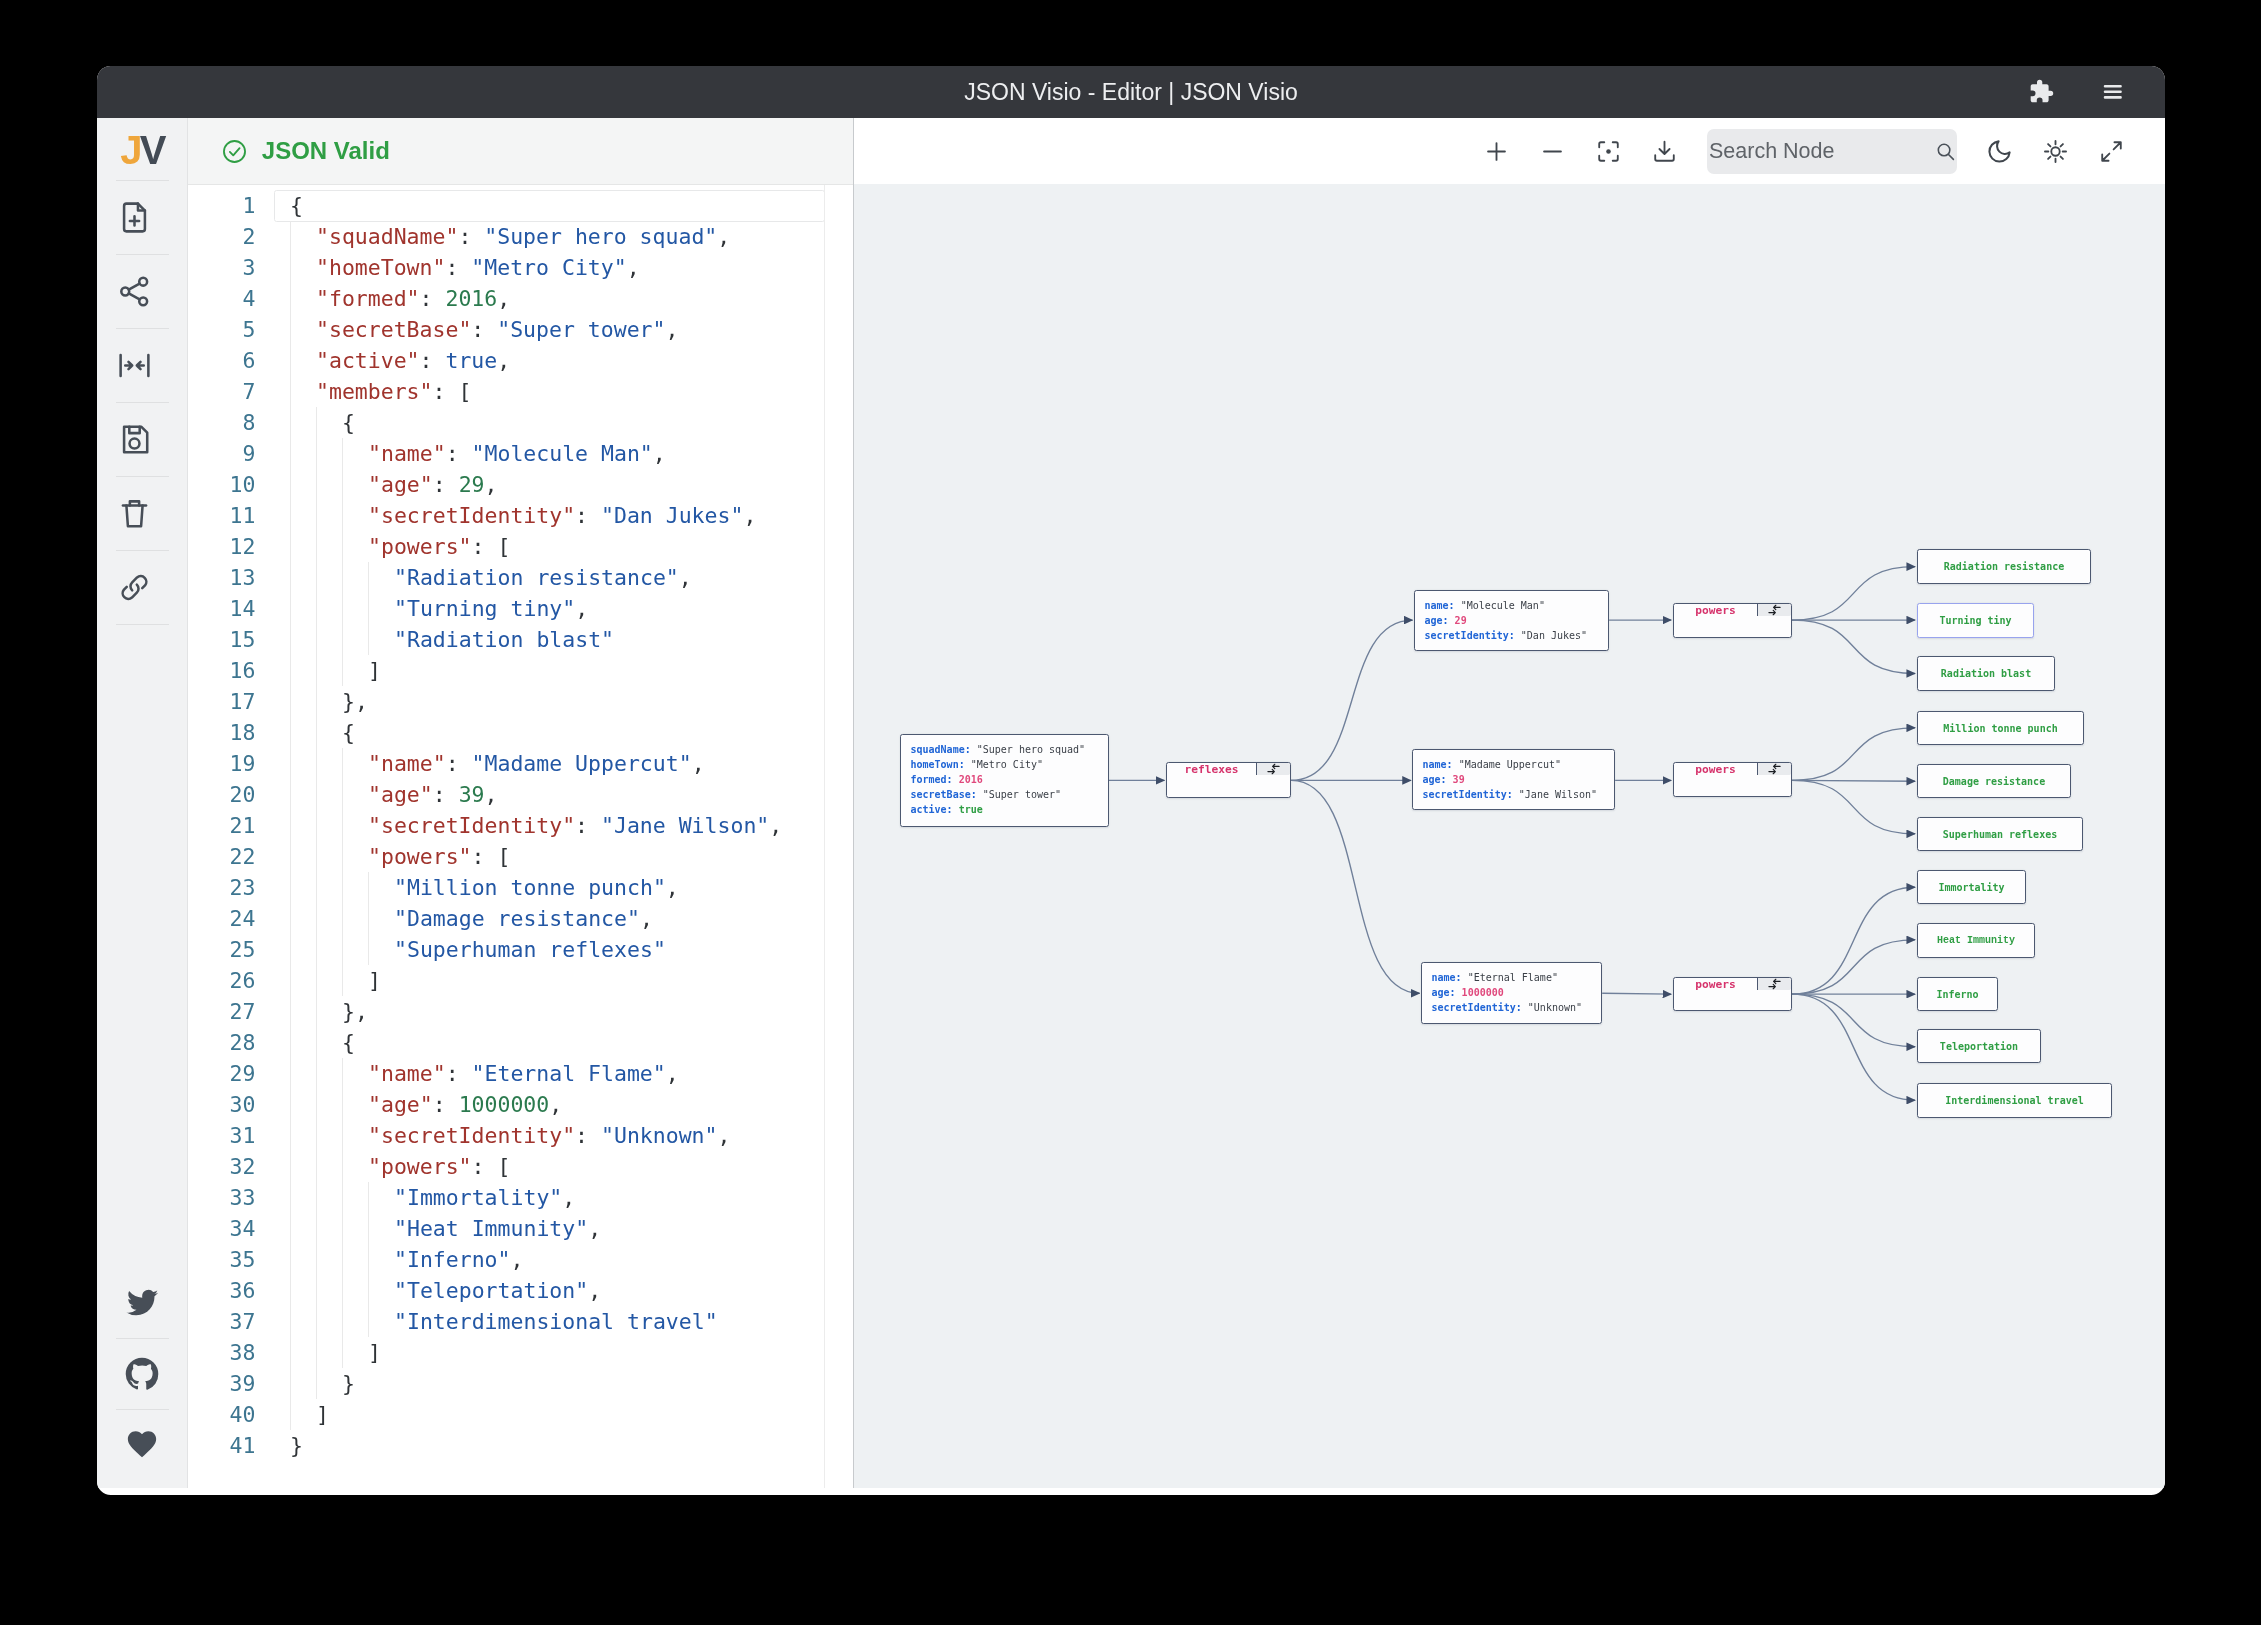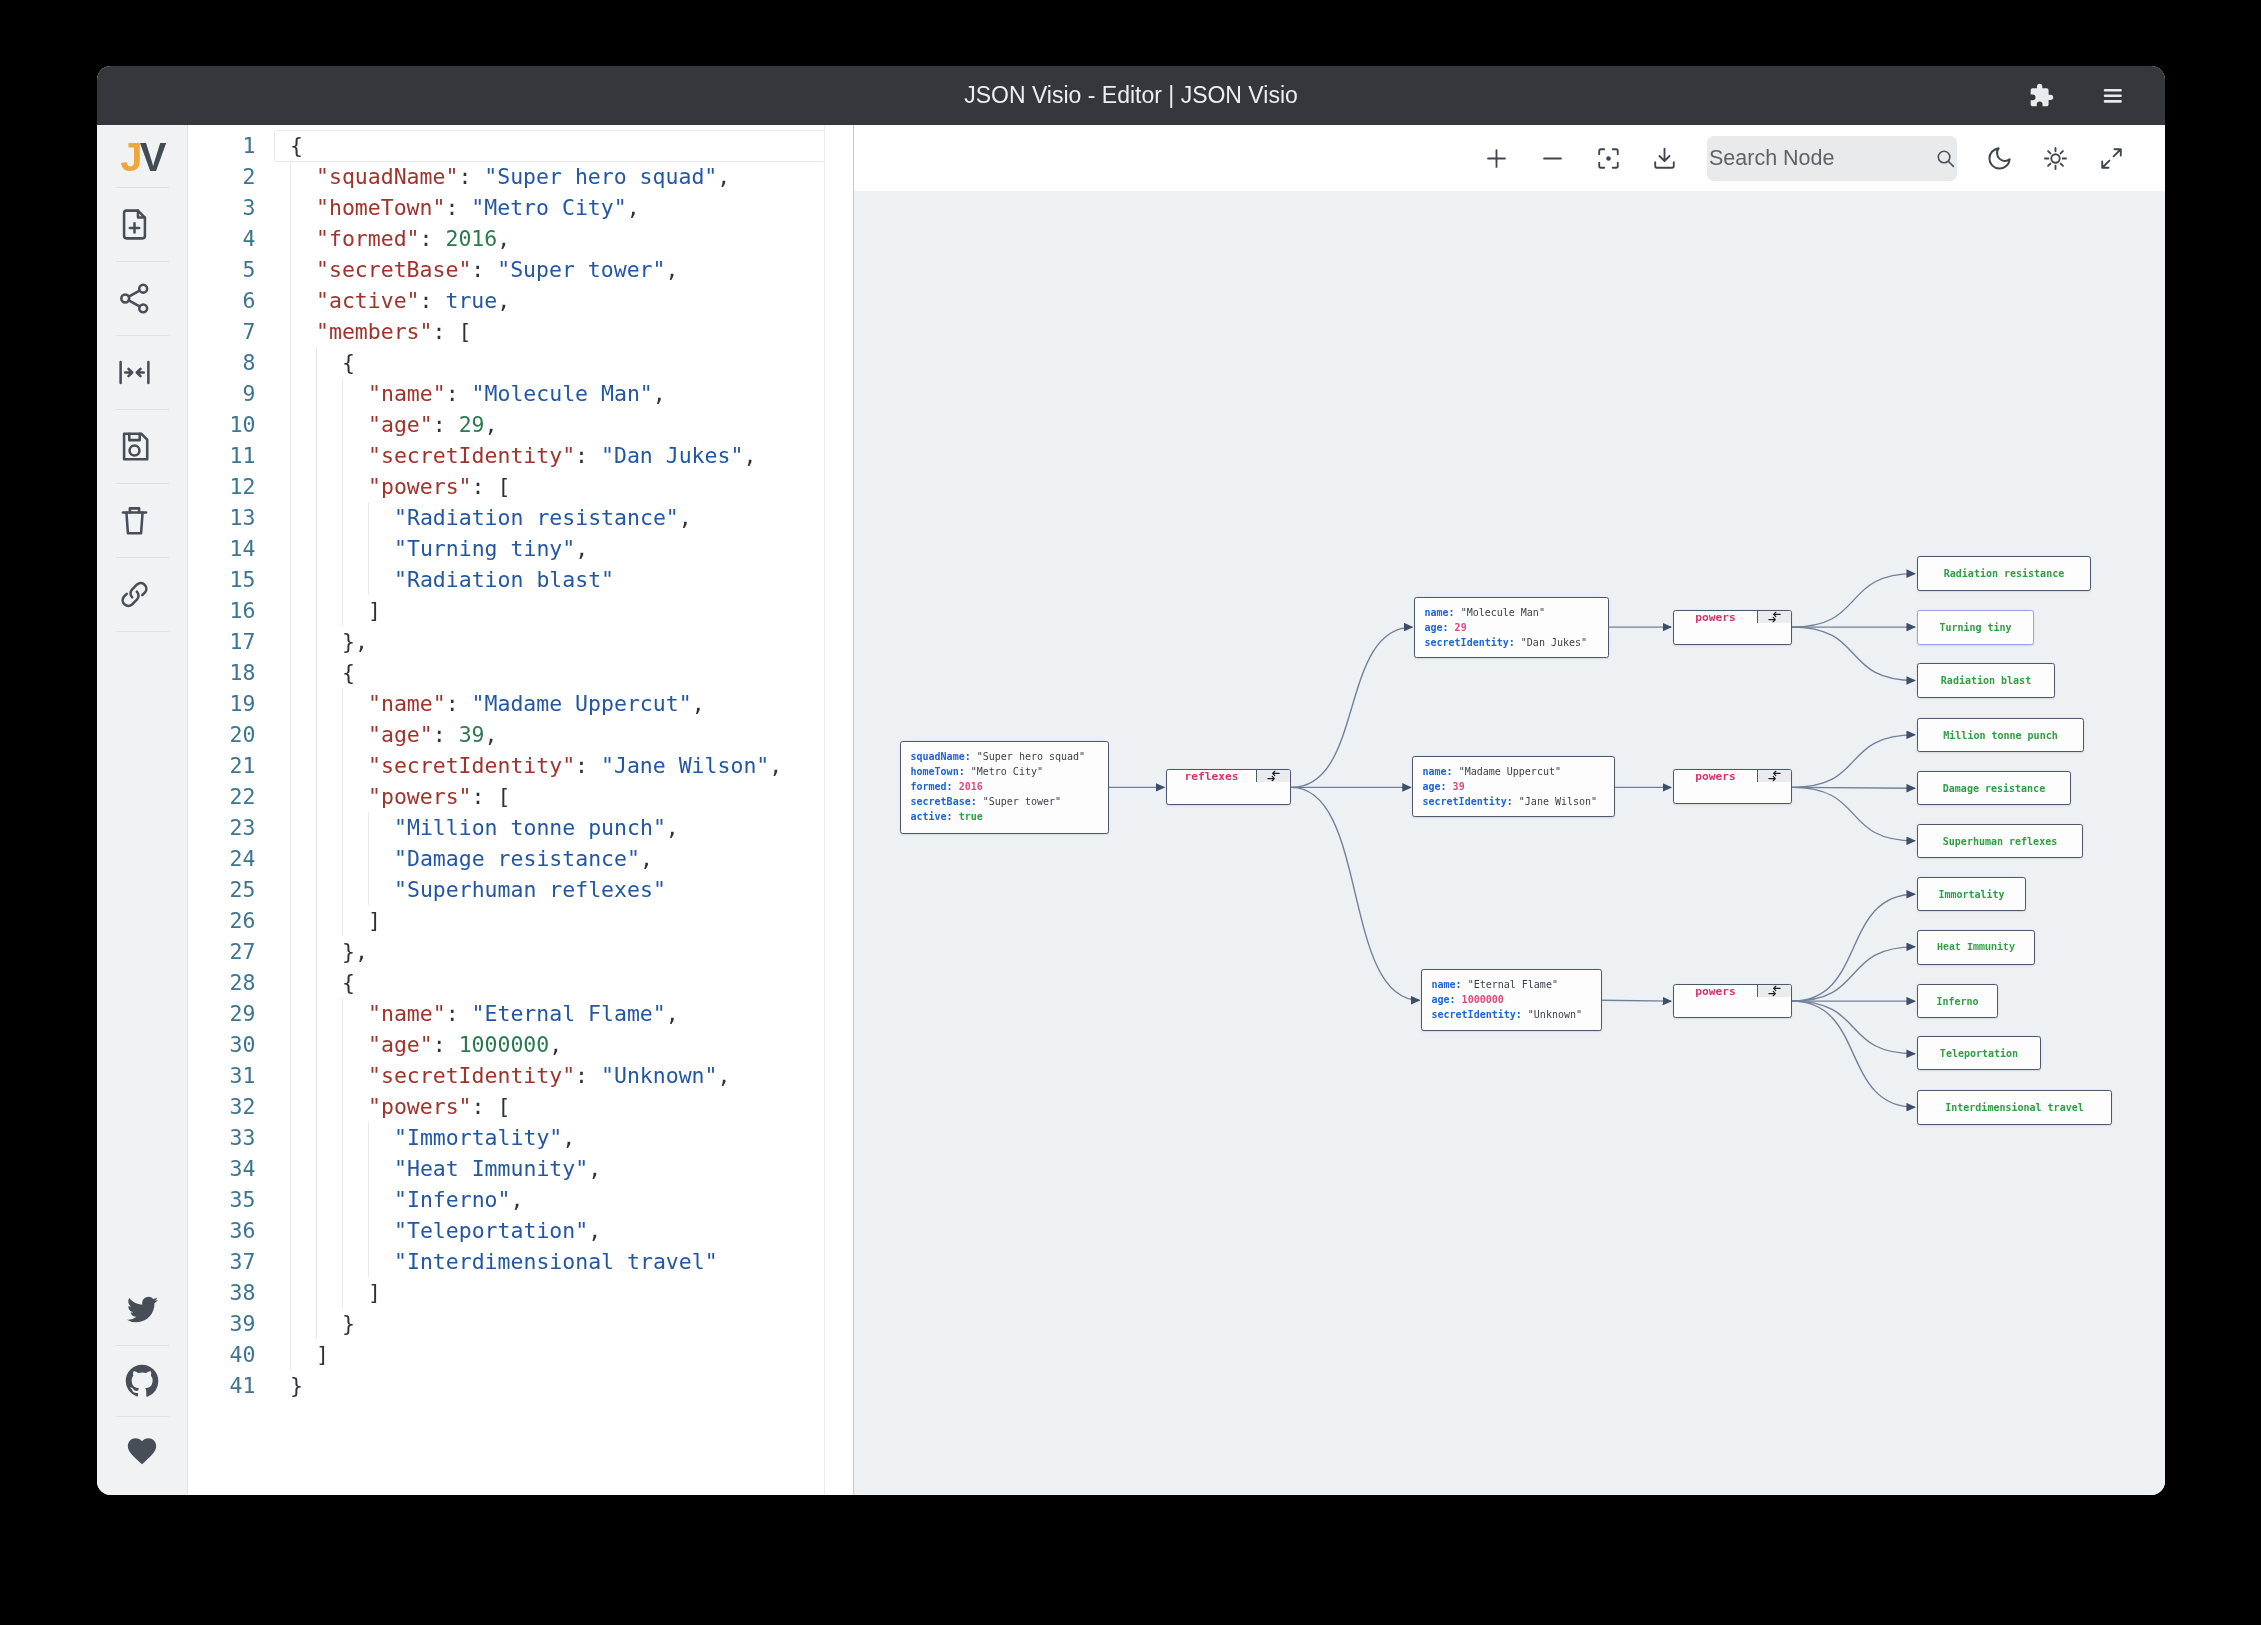--- a/index.html
+++ b/index.html
@@ -1,20 +1,20 @@
 <!DOCTYPE html>
 <html style="font-size:13.8px"><head>
 <meta charset="utf-8">
 <style>
   html,body{margin:0;padding:0;background:#000;width:2261px;height:1625px;overflow:hidden;
     font-family:"Liberation Sans",sans-serif;-webkit-font-smoothing:antialiased;}
   .window{position:absolute;left:97px;top:66px;width:2068px;height:1429px;border-radius:13.8px;
     overflow:hidden;background:#fff;}
   
-  .titlebar{position:relative;height:59px;background:#35373c;display:flex;align-items:center;padding:0 38px;box-sizing:border-box;}
+  .titlebar{position:relative;height:52px;background:#35373c;display:flex;align-items:center;padding:0 38px;box-sizing:border-box;}
   .traffic{width:20.7px;height:20.7px;border-radius:50%;margin-right:13.8px;flex:0 0 auto;}
   .tb-title{position:absolute;left:0;right:0;text-align:center;color:#edeef0;font-size:23px;font-weight:500;pointer-events:none;}
   .tb-right{margin-left:auto;display:flex;gap:45px;align-items:center;z-index:2;color:#e9eaec;}
   .tb-right .icon svg{width:27.6px;height:27.6px;display:block;}
   
   .main{display:flex;height:1370px;}
   
   .sidebar{width:91px;background:#f1f2f3;border-right:0.9px solid #e2e3e4;box-sizing:border-box;
     display:flex;flex-direction:column;align-items:center;}
   .logo{font-size:40px;font-weight:800;letter-spacing:-2.6px;margin:12px 0 10.3px 0;line-height:1;}
@@ -137,20 +137,29 @@
                 <path d="M12 .5A11.5 11.5 0 0 0 .5 12a11.5 11.5 0 0 0 7.9 10.9c.6.1.8-.2.8-.6v-2c-3.2.7-3.9-1.4-3.9-1.4-.5-1.3-1.3-1.7-1.3-1.7-1-.7.1-.7.1-.7 1.2.1 1.8 1.2 1.8 1.2 1 1.8 2.8 1.3 3.4 1 .1-.8.4-1.3.7-1.6-2.6-.3-5.3-1.3-5.3-5.7 0-1.3.4-2.3 1.2-3.1-.1-.3-.5-1.5.1-3.1 0 0 1-.3 3.2 1.2a11 11 0 0 1 5.8 0c2.2-1.5 3.2-1.2 3.2-1.2.6 1.6.2 2.8.1 3.1.7.8 1.2 1.8 1.2 3.1 0 4.4-2.7 5.4-5.3 5.7.4.4.8 1.1.8 2.2v3.2c0 .4.2.7.8.6A11.5 11.5 0 0 0 23.5 12 11.5 11.5 0 0 0 12 .5z"></path>
               </svg></span></div>
           <div class="side-div"></div>
           <div class="side-item"><span class="icon"><svg viewBox="0 0 24 24" fill="currentColor">
                 <path d="M12 21.35l-1.45-1.32C5.4 15.36 2 12.28 2 8.5 2 5.42 4.42 3 7.5 3c1.74 0 3.41.81 4.5 2.09C13.09 3.81 14.76 3 16.5 3 19.58 3 22 5.42 22 8.5c0 3.78-3.4 6.86-8.55 11.54L12 21.35z"></path>
               </svg></span></div>
         </div>
     </div>
 
     <div class="editor-panel">
+      <div class="editor-header">
+        <span class="icon">
+            <svg viewBox="0 0 32 32" fill="none" stroke="currentColor" stroke-width="2.2" stroke-linecap="round" stroke-linejoin="round">
+              <circle cx="16" cy="16" r="12.5"></circle>
+              <path d="M10.5 16.5l4 4L22 12"></path>
+            </svg>
+          </span>
+        <span class="status-text">JSON Valid</span>
+      </div>
       <div class="editor-body" id="editor-body">
         <div class="active-line"></div>
         <div class="scroll-edge"></div>
         <div id="code">
             <div class="cm-line"><span class="ln">1</span><span class="code"><span class="tk tk-p">{</span></span></div>
             <div class="cm-line"><span class="ln">2</span><span class="code"><span class="g"></span><span class="tk tk-k">"squadName"</span><span class="tk tk-p">: </span><span class="tk tk-s">"Super hero squad"</span><span class="tk tk-p">,</span></span></div>
             <div class="cm-line"><span class="ln">3</span><span class="code"><span class="g"></span><span class="tk tk-k">"homeTown"</span><span class="tk tk-p">: </span><span class="tk tk-s">"Metro City"</span><span class="tk tk-p">,</span></span></div>
             <div class="cm-line"><span class="ln">4</span><span class="code"><span class="g"></span><span class="tk tk-k">"formed"</span><span class="tk tk-p">: </span><span class="tk tk-n">2016</span><span class="tk tk-p">,</span></span></div>
             <div class="cm-line"><span class="ln">5</span><span class="code"><span class="g"></span><span class="tk tk-k">"secretBase"</span><span class="tk tk-p">: </span><span class="tk tk-s">"Super tower"</span><span class="tk tk-p">,</span></span></div>
             <div class="cm-line"><span class="ln">6</span><span class="code"><span class="g"></span><span class="tk tk-k">"active"</span><span class="tk tk-p">: </span><span class="tk tk-b">true</span><span class="tk tk-p">,</span></span></div>

